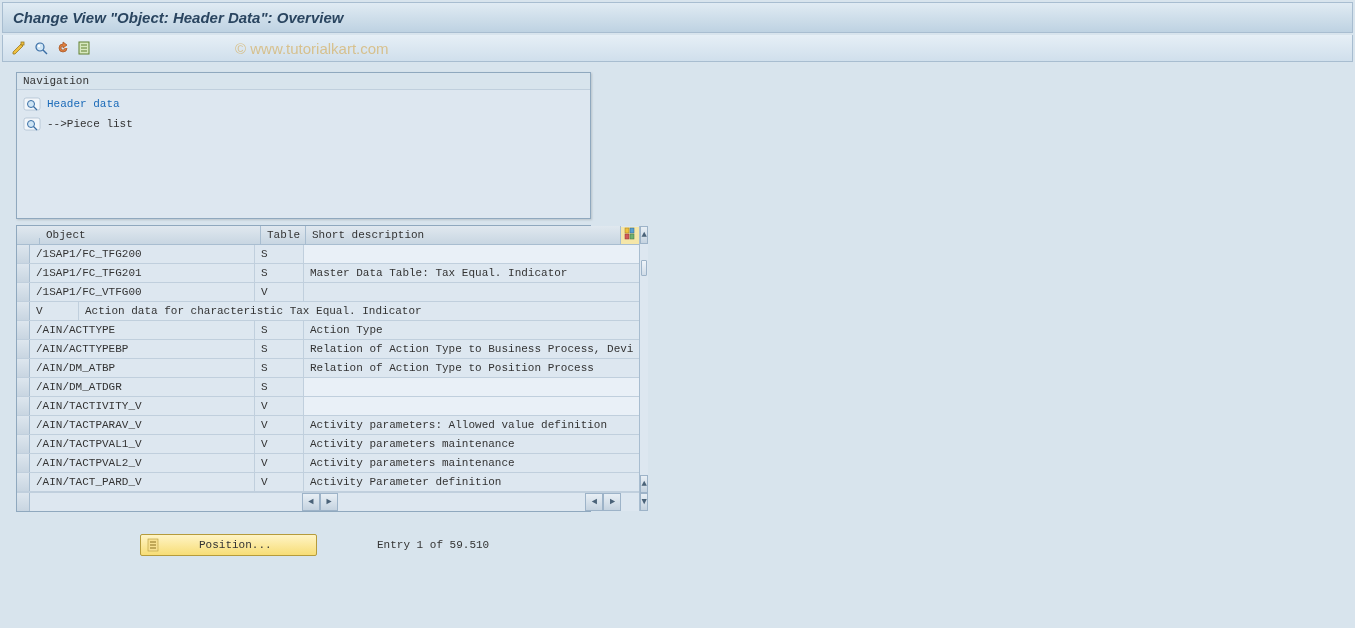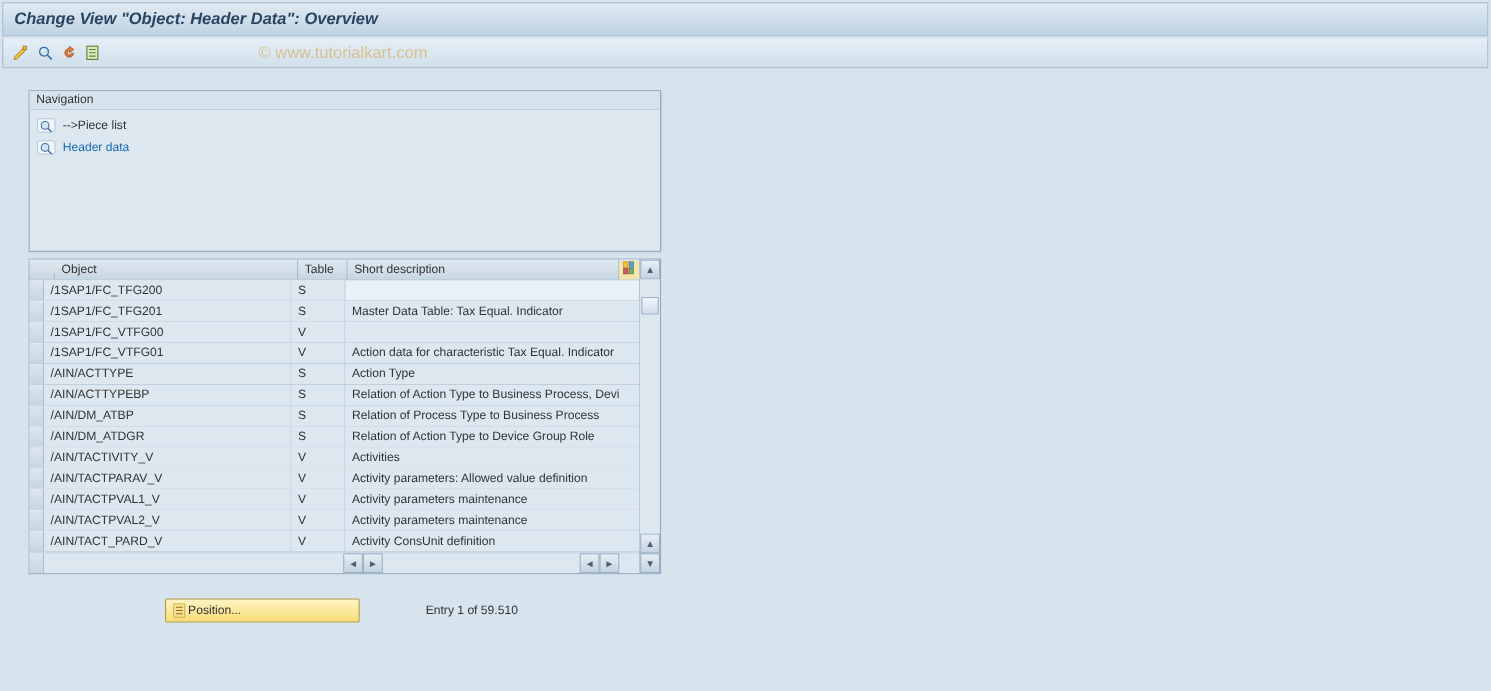--- a/index.html
+++ b/index.html
@@ -45,22 +45,23 @@
       position: absolute;
       left: 232px;
       top: 5px;
       color: #d5a84d;
       font-size: 15px;
       opacity: 0.6;
       pointer-events: none;
       font-family: Arial;
     }
     .content-area {
-      margin: 20px;
+      margin: 10px;
       padding: 0;
+      font-family: Liberation Mono, monospace;
     }
     .nav-panel {
       margin: 6px 6px 6px 6px;
       width: 573px;
       border: 1px solid #8fa8be;
       background: #dde7f0;
       box-shadow: 1px 1px 2px rgba(0,0,0,0.15);
     }
     .nav-title {
       padding: 2px 6px;
@@ -198,20 +199,21 @@
     .position-btn {
       display:flex;
       align-items:center;
       background: linear-gradient(to bottom, #fff4c5, #f7dd76);
       border: 1px solid #b59b3c;
       border-radius: 2px;
       padding: 3px 24px 3px 6px;
       font-size:11px;
       color: #333;
       cursor: pointer;
+      gap: 38px;
       width: 145px;
       justify-content: flex-start;
     }
     .position-btn .pb-icon {
       width:14px; height:14px;
     }
     .entry-text {
       color: #333;
     }
     .table-scroll-wrap {
@@ -262,39 +264,39 @@
         <line x1="4" y1="11" x2="10" y2="11" stroke="#608030"></line>
       </svg>
   </span>
   <div class="watermark">© www.tutorialkart.com</div>
 </div>
 
 <div class="content-area">
   <div class="nav-panel">
     <div class="nav-title">Navigation</div>
     <div class="nav-items">
+      <div class="nav-item selected">
+        <span class="magnifier-icon">
+          <svg viewBox="0 0 18 16">
+              <rect x="1" y="2" width="16" height="12" rx="2" fill="#f2f6fa" stroke="#9db3c8" stroke-width="0.6"></rect>
+              <circle cx="8" cy="8" r="3.5" fill="#cfe5f5" stroke="#3a6ea5" stroke-width="1"></circle>
+              <line x1="10.5" y1="10.5" x2="14" y2="14" stroke="#3a6ea5" stroke-width="1.3"></line>
+            </svg>
+        </span>
+        <span class="nav-label-text">Header data</span>
+      </div>
       <div class="nav-item">
         <span class="magnifier-icon">
           <svg viewBox="0 0 18 16">
               <rect x="1" y="2" width="16" height="12" rx="2" fill="#f2f6fa" stroke="#9db3c8" stroke-width="0.6"></rect>
               <circle cx="8" cy="8" r="3.5" fill="#cfe5f5" stroke="#3a6ea5" stroke-width="1"></circle>
               <line x1="10.5" y1="10.5" x2="14" y2="14" stroke="#3a6ea5" stroke-width="1.3"></line>
             </svg>
         </span>
         <span class="nav-label-text">--&gt;Piece list</span>
-      </div>
-      <div class="nav-item selected">
-        <span class="magnifier-icon">
-          <svg viewBox="0 0 18 16">
-              <rect x="1" y="2" width="16" height="12" rx="2" fill="#f2f6fa" stroke="#9db3c8" stroke-width="0.6"></rect>
-              <circle cx="8" cy="8" r="3.5" fill="#cfe5f5" stroke="#3a6ea5" stroke-width="1"></circle>
-              <line x1="10.5" y1="10.5" x2="14" y2="14" stroke="#3a6ea5" stroke-width="1.3"></line>
-            </svg>
-        </span>
-        <span class="nav-label-text">Header data</span>
       </div>
     </div>
   </div>
 
   <div class="table-panel">
     <div class="table-scroll-wrap">
       <div class="table-main">
         <div class="table-header-row">
           <div class="th-cell th-sel"></div>
           <div class="th-cell th-obj">Object</div>
@@ -322,53 +324,50 @@
               <div class="td-desc">Master Data Table: Tax Equal. Indicator</div>
             </div>
             <div class="table-row">
               <div class="td-sel"></div>
               <div class="td-obj">/1SAP1/FC_VTFG00</div>
               <div class="td-type">V</div>
               <div class="td-desc"></div>
             </div>
             <div class="table-row">
               <div class="td-sel"></div>
-              <div class="td-obj">/1SAP1/FC_VTFG01</div>
               <div class="td-type">V</div>
               <div class="td-desc">Action data for characteristic Tax Equal. Indicator</div>
             </div>
             <div class="table-row">
               <div class="td-sel"></div>
               <div class="td-obj">/AIN/ACTTYPE</div>
               <div class="td-type">S</div>
               <div class="td-desc">Action Type</div>
             </div>
             <div class="table-row">
               <div class="td-sel"></div>
               <div class="td-obj">/AIN/ACTTYPEBP</div>
               <div class="td-type">S</div>
               <div class="td-desc">Relation of Action Type to Business Process, Devi</div>
             </div>
             <div class="table-row">
               <div class="td-sel"></div>
               <div class="td-obj">/AIN/DM_ATBP</div>
               <div class="td-type">S</div>
-              <div class="td-desc">Relation of Process Type to Business Process</div>
+              <div class="td-desc">Relation of Action Type to Position Process</div>
             </div>
             <div class="table-row">
               <div class="td-sel"></div>
               <div class="td-obj">/AIN/DM_ATDGR</div>
               <div class="td-type">S</div>
-              <div class="td-desc">Relation of Action Type to Device Group Role</div>
             </div>
             <div class="table-row">
               <div class="td-sel"></div>
               <div class="td-obj">/AIN/TACTIVITY_V</div>
               <div class="td-type">V</div>
-              <div class="td-desc">Activities</div>
             </div>
             <div class="table-row">
               <div class="td-sel"></div>
               <div class="td-obj">/AIN/TACTPARAV_V</div>
               <div class="td-type">V</div>
               <div class="td-desc">Activity parameters: Allowed value definition</div>
             </div>
             <div class="table-row">
               <div class="td-sel"></div>
               <div class="td-obj">/AIN/TACTPVAL1_V</div>
@@ -378,21 +377,21 @@
             <div class="table-row">
               <div class="td-sel"></div>
               <div class="td-obj">/AIN/TACTPVAL2_V</div>
               <div class="td-type">V</div>
               <div class="td-desc">Activity parameters maintenance</div>
             </div>
             <div class="table-row">
               <div class="td-sel"></div>
               <div class="td-obj">/AIN/TACT_PARD_V</div>
               <div class="td-type">V</div>
-              <div class="td-desc">Activity ConsUnit definition</div>
+              <div class="td-desc">Activity Parameter definition</div>
             </div>
           </div>
         <div class="hscroll-row">
           <div style="flex:0 0 12px; background: linear-gradient(to bottom, #dde6ee, #c8d5e1); border-right:1px solid #a8bdd0;"></div>
           <div style="flex:0 0 224px;"></div>
           <div style="flex:0 0 48px;"></div>
           <div class="hscroll-group">
             <div class="hscroll-btn">◄</div>
             <div class="hscroll-btn">►</div>
           </div>

